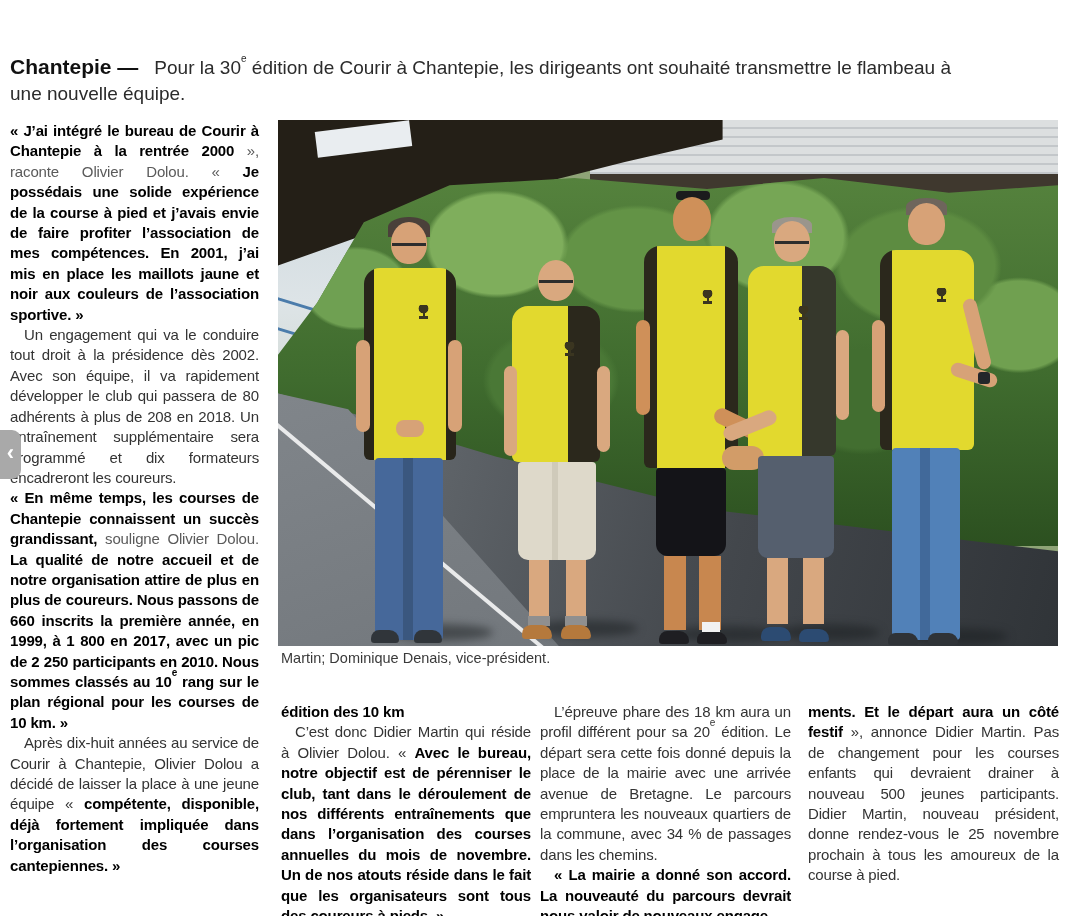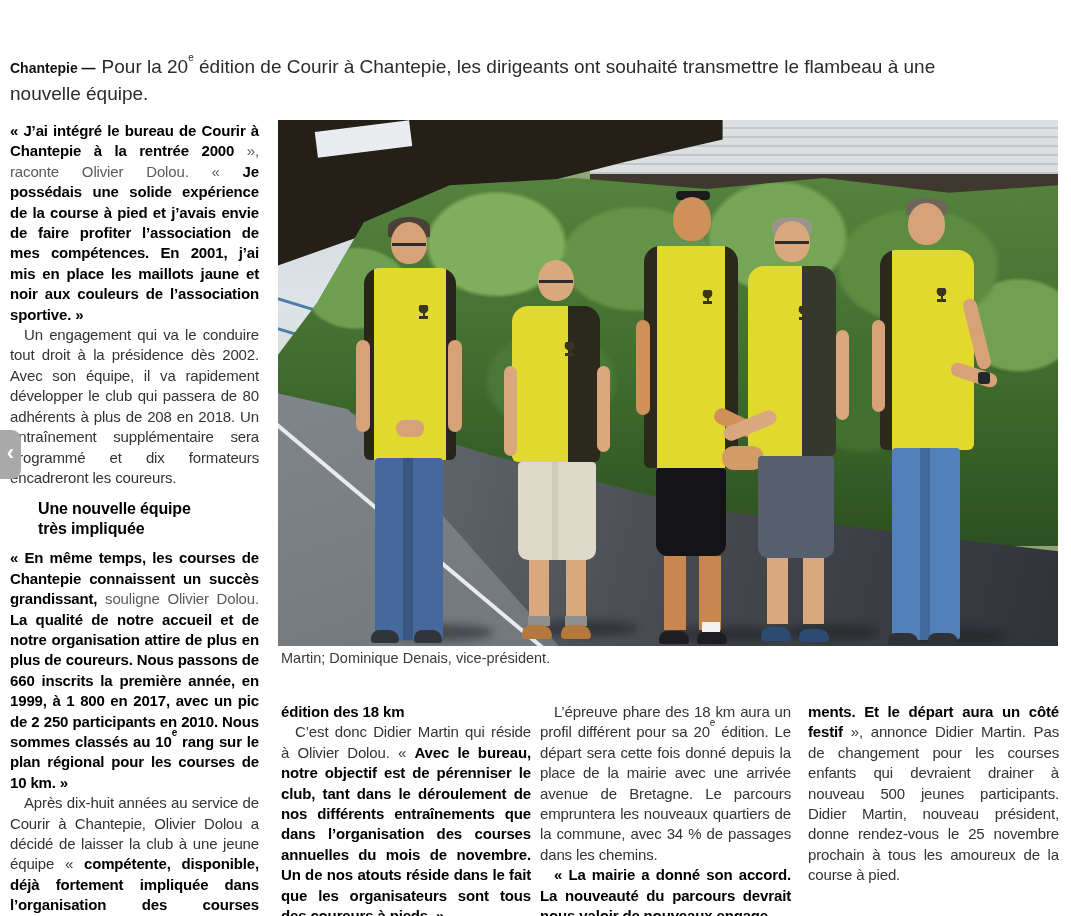--- a/index.html
+++ b/index.html
@@ -5,21 +5,21 @@
   html,body{margin:0;padding:0;background:#fff;}
   .page{position:relative;width:1071px;height:916px;background:#fff;overflow:hidden;
         font-family:"Liberation Sans","DejaVu Sans",sans-serif;color:#333;}
 
   
   .title{position:absolute;left:8px;top:-8px;width:1050px;
          font-size:42px;font-weight:700;color:#000;letter-spacing:-1.5px;line-height:1.15;
          white-space:nowrap;}
   .lede{position:absolute;left:10px;top:54px;width:950px;
         font-size:19px;line-height:26px;color:#2b2b2b;}
-  .lede .loc{font-weight:700;font-size:14px;color:#111;margin-right:6px;}
+  .lede .loc{font-weight:700;font-size:21px;color:#111;margin-right:16px;}
 
   
   .col{position:absolute;text-align:justify;font-size:15px;line-height:20.4px;
        letter-spacing:-0.15px;color:#333;}
   .col p{margin:0;}
   .col p.ind{text-indent:14px;}
   .col .b{font-weight:700;color:#000;}
   .col .g{color:#5a5a5a;}
   .col sup, .lede sup{font-size:10px;line-height:0;position:relative;top:-5px;}
   .sub{font-weight:700;font-size:16px;line-height:20px;color:#000;
@@ -89,33 +89,32 @@
                    linear-gradient(#3a3520,#3a3520) 50% 100%/9px 3px no-repeat,
                    linear-gradient(#3a3520,#3a3520) 50% 50%/2px 100% no-repeat;}
 </style>
 </head>
 <body>
 
 <div class="page">
 
 
   <div class="lede">
-    <span class="loc">Chantepie —</span><span><span>Pour la 20</span><sup>e</sup><span> édition de Courir à Chantepie, les dirigeants ont souhaité transmettre le flambeau à une nouvelle équipe.</span></span>
+    <span class="loc">Chantepie —</span><span><span>Pour la 30</span><sup>e</sup><span> édition de Courir à Chantepie, les dirigeants ont souhaité transmettre le flambeau à une nouvelle équipe.</span></span>
   </div>
 
   <button class="prev-tab">
     <span>‹</span>
   </button>
 
   <div class="col" id="col1">
       <p><span class="b">« J’ai intégré le bureau de Courir à Chantepie à la rentrée 2000 </span><span class="g">», raconte Olivier Dolou. « </span><span class="b">Je possédais une solide expérience de la course à pied et j’avais envie de faire profiter l’association de mes compétences. En 2001, j’ai mis en place les maillots jaune et noir aux couleurs de l’association sportive. »</span></p>
       <p class="ind"><span>Un engagement qui va le conduire tout droit à la présidence dès 2002. Avec son équipe, il va rapidement développer le club qui passera de 80 adhérents à plus de 208 en 2018. Un entraînement supplémentaire sera programmé et dix formateurs encadreront les coureurs.</span></p>
-      <div class="sub">Une nouvelle équipe<br>très impliquée</div>
       <p><span class="b">« En même temps, les courses de Chantepie connaissent un succès grandissant, </span><span class="g">souligne Olivier Dolou. </span><span class="b">La qualité de notre accueil et de notre organisation attire de plus en plus de coureurs. Nous passons de 660 inscrits la première année, en 1999, à 1 800 en 2017, avec un pic de 2 250 participants en 2010. Nous sommes classés au 10</span><sup class="b">e</sup><span class="b"> rang sur le plan régional pour les courses de 10 km. »</span></p>
-      <p class="ind"><span>Après dix-huit années au service de Courir à Chantepie, Olivier Dolou a décidé de laisser la club à une jeune équipe « </span><span class="b">compétente, disponible, déjà fortement impliquée dans l’organisation des courses cantepiennes. »</span></p>
+      <p class="ind"><span>Après dix-huit années au service de Courir à Chantepie, Olivier Dolou a décidé de laisser la place à une jeune équipe « </span><span class="b">compétente, disponible, déjà fortement impliquée dans l’organisation des courses cantepiennes. »</span></p>
     </div>
 
   <div class="photo">
     <div class="sky"></div>
     <div class="rail" style="left:-4px;top:176px;width:120px;"></div>
     <div class="rail" style="left:-4px;top:206px;width:115px;"></div>
     <div class="wall"></div>
     <div class="wall-band"></div>
     <div class="roof"></div>
     <div class="roof-panel"></div>
@@ -202,21 +201,21 @@
       <div style="left:700px;top:252px;width:12px;height:12px;border-radius:3px;background:#23262a;"></div>
       <div style="left:614px;top:328px;width:68px;height:192px;border-radius:4px;background:linear-gradient(90deg,#5181b8 0 28px,#41699a 28px 38px,#5181b8 38px);"></div>
       <div class="shoe" style="left:610px;top:513px;width:30px;height:12px;background:#2f3337;"></div>
       <div class="shoe" style="left:650px;top:513px;width:30px;height:12px;background:#2f3337;"></div>
     </div>
   </div>
 
   <div class="caption">De gauche à droite : Dominique Verrey, vice-président; Jean-Paul Hersant, ex-vice-président; Olivier Dolou, Didier Martin; Dominique Denais, vice-président.</div>
 
   <div class="col" id="col2">
-      <p><span class="b">édition des 18 km</span></p>
+      <p><span class="b">édition des 10 km</span></p>
       <p class="ind"><span>C’est donc Didier Martin qui réside à Olivier Dolou. « </span><span class="b">Avec le bureau, notre objectif est de pérenniser le club, tant dans le déroulement de nos différents entraînements que dans l’organisation des courses annuelles du mois de novembre. Un de nos atouts réside dans le fait que les organisateurs sont tous des coureurs à pieds. »</span></p>
     </div>
   <div class="col" id="col3">
       <p class="ind"><span>L’épreuve phare des 18 km aura un profil différent pour sa 20</span><sup>e</sup><span> édition. Le départ sera cette fois donné depuis la place de la mairie avec une arrivée avenue de Bretagne. Le parcours empruntera les nouveaux quartiers de la commune, avec 34 % de passages dans les chemins.</span></p>
       <p class="ind"><span class="b">« La mairie a donné son accord. La nouveauté du parcours devrait nous valoir de nouveaux engage-</span></p>
     </div>
   <div class="col" id="col4">
       <p><span class="b">ments. Et le départ aura un côté festif </span><span>», annonce Didier Martin. Pas de changement pour les courses enfants qui devraient drainer à nouveau 500 jeunes participants. Didier Martin, nouveau président, donne rendez-vous le 25 novembre prochain à tous les amoureux de la course à pied.</span></p>
     </div>
 

